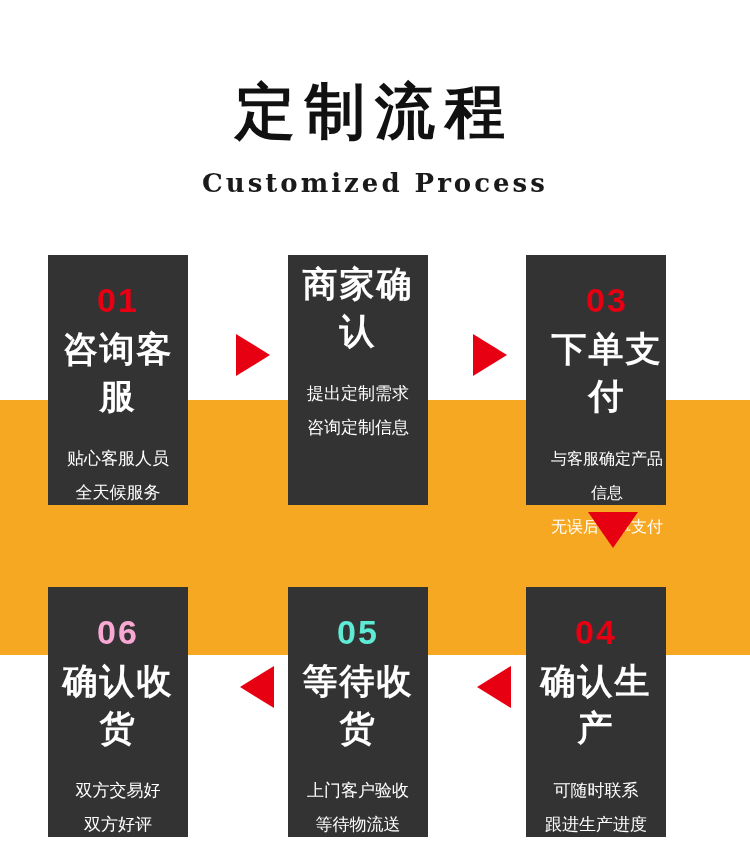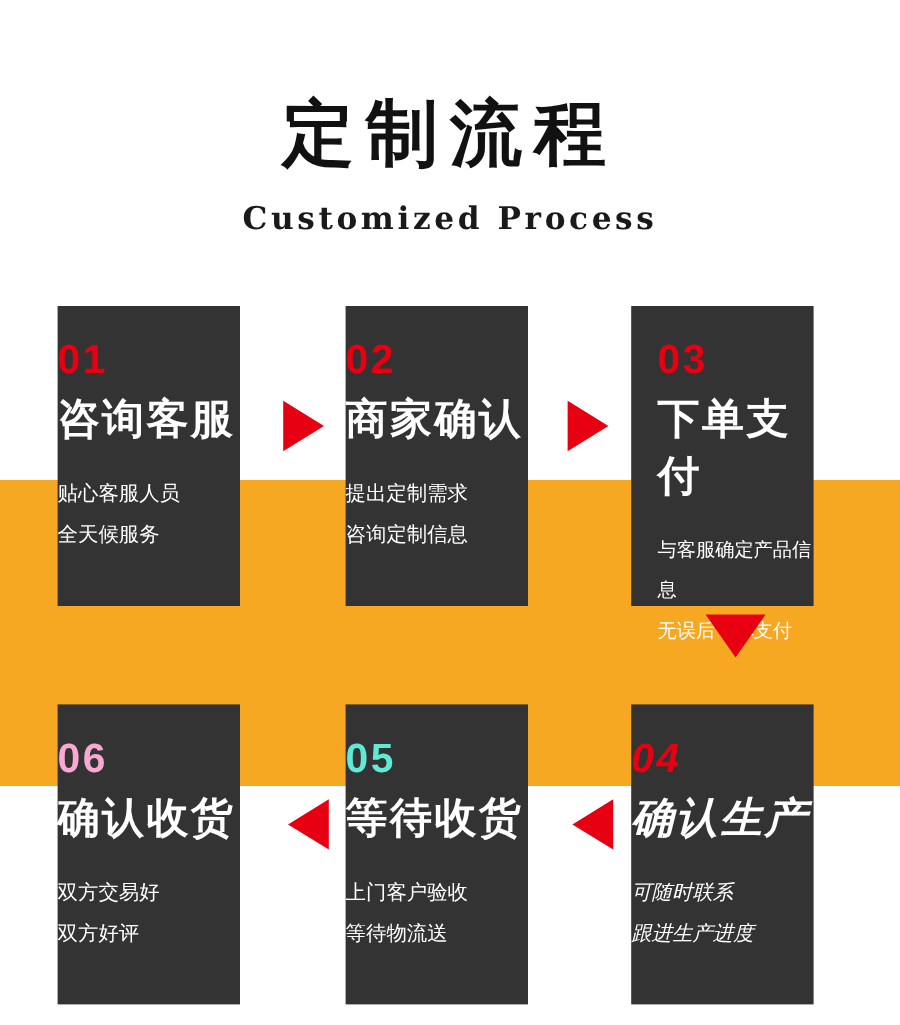--- a/index.html
+++ b/index.html
@@ -38,25 +38,25 @@
     left: 0;
     top: 400px;
     width: 750px;
     height: 255px;
     z-index: 0;
   }
 
   
   .card {
     position: absolute;
-    width: 152px;
+    width: 140px;
     height: 250px;
     background: #333333;
     color: #ffffff;
-    text-align: left;
+    text-align: center;
     z-index: 1;
   }
   .card .num {
     margin-top: 26px;
     font-size: 34px;
     font-weight: 800;
     letter-spacing: 2px;
   }
   .card .title {
     margin-top: 6px;
@@ -117,21 +117,20 @@
     <div class="title">咨询客服</div>
     <div class="desc">
       <div>贴心客服人员</div>
       <div>全天候服务</div>
     </div>
   </div>
 
   <div class="arrow arrow-right" id="arrow-r1" style="border-left: 34px solid rgb(230, 0, 18);"></div>
 
   <div class="card row1 col2" style="background: rgb(51, 51, 51);">
-    <div class="num" style="color: rgb(230, 0, 18);">02</div>
     <div class="title">商家确认</div>
     <div class="desc">
       <div>提出定制需求</div>
       <div>咨询定制信息</div>
     </div>
   </div>
 
   <div class="arrow arrow-right" id="arrow-r2" style="border-left: 34px solid rgb(230, 0, 18);"></div>
 
   <div class="card long row1 col3" style="background: rgb(51, 51, 51); padding-left: 22px;">
@@ -160,21 +159,21 @@
     <div class="num" style="color: #5eead4;">05</div>
     <div class="title">等待收货</div>
     <div class="desc">
       <div>上门客户验收</div>
       <div>等待物流送</div>
     </div>
   </div>
 
   <div class="arrow arrow-left" id="arrow-l2" style="border-right: 34px solid rgb(230, 0, 18);"></div>
 
-  <div class="card row2 col3" style="background: rgb(51, 51, 51); font-style: italic;">
+  <div class="card row2 col3" style="background: rgb(51, 51, 51);">
     <div class="num" style="color: rgb(230, 0, 18);">04</div>
     <div class="title">确认生产</div>
     <div class="desc">
       <div>可随时联系</div>
       <div>跟进生产进度</div>
     </div>
   </div>
 
 </div>
 

